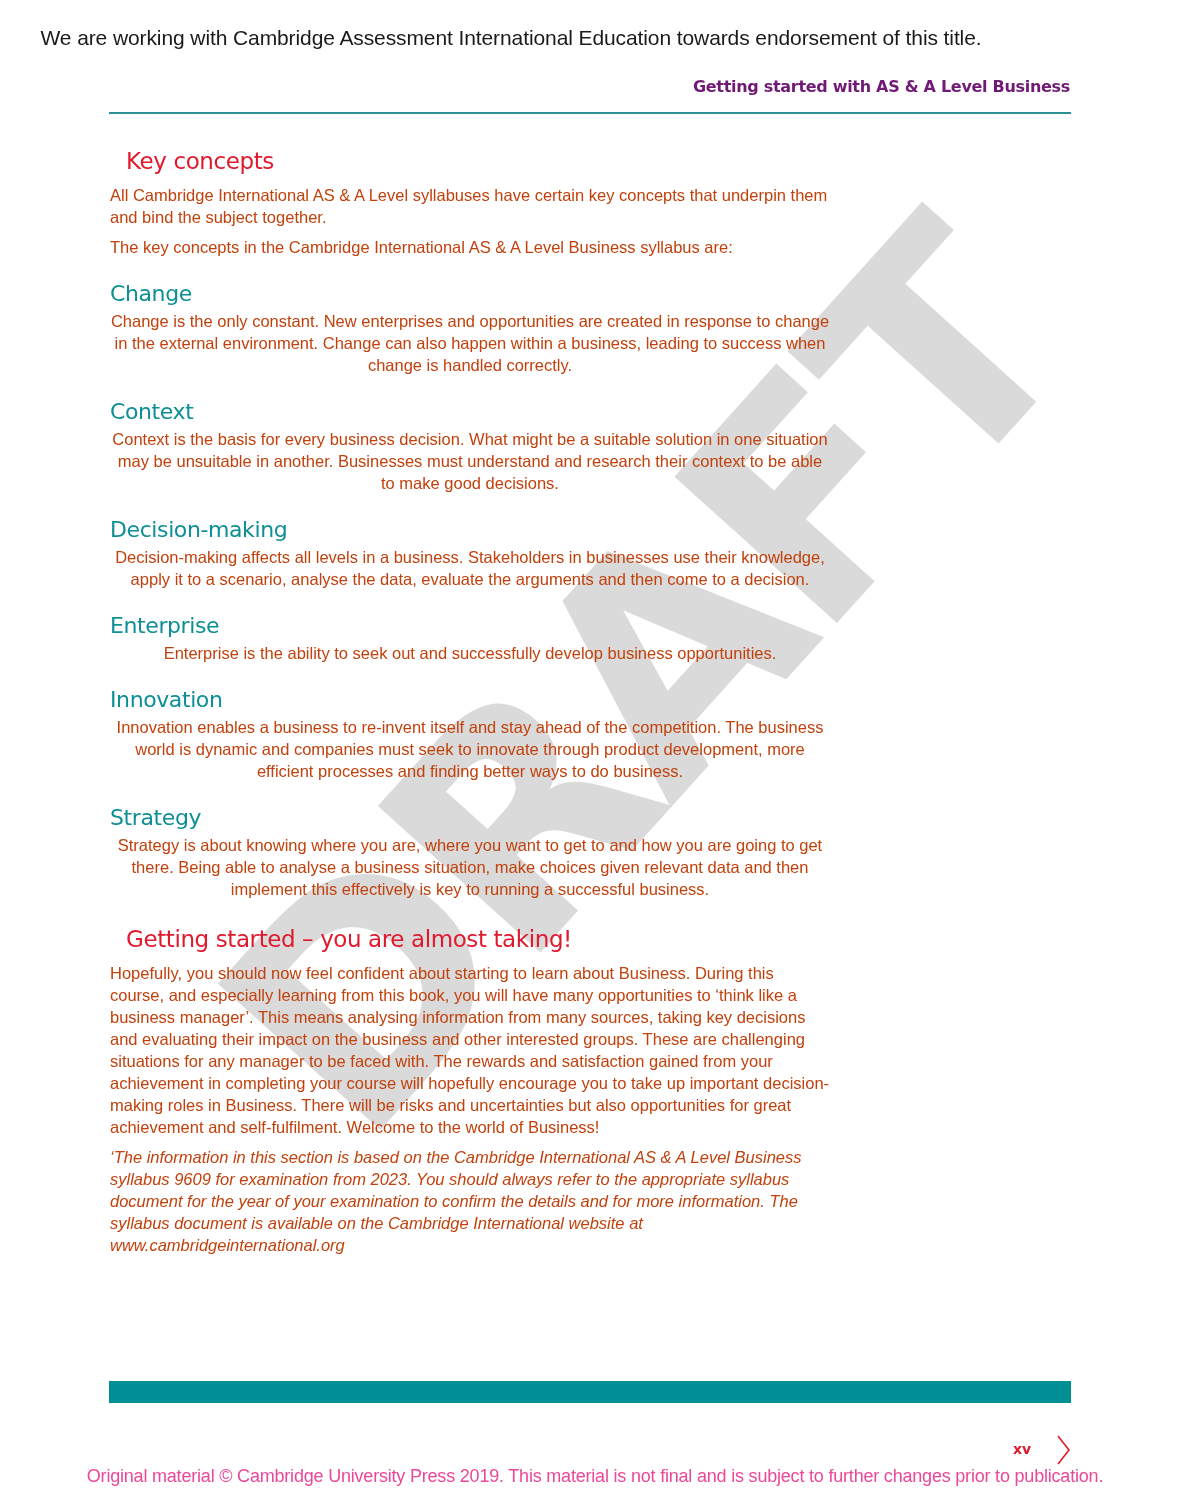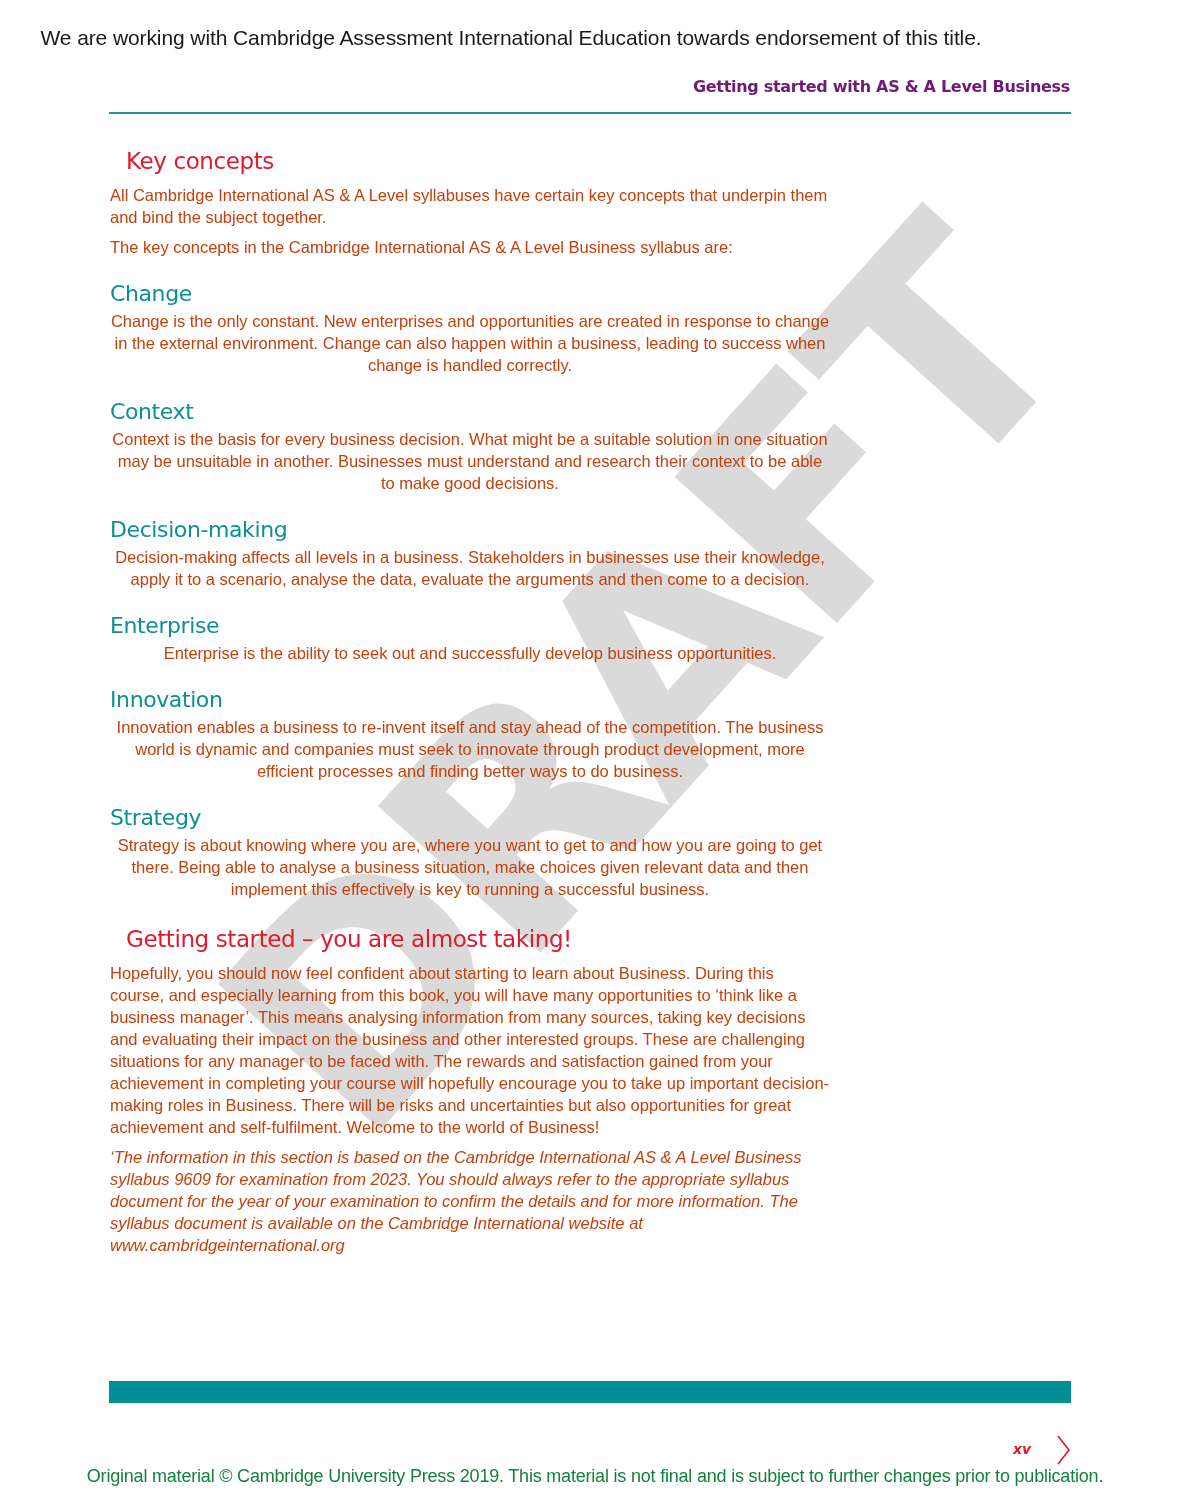--- a/index.html
+++ b/index.html
@@ -41,26 +41,26 @@
     font-family: "DejaVu Sans", sans-serif; font-weight: bold; font-size: 300px;
     color: #d6d6d6; transform: rotate(-48deg); transform-origin: center center;
     z-index: 0; letter-spacing: -10px; opacity: 0.9; line-height: 1;
   }
   .bottom-bar {
     position: absolute; left: 109px; top: 1381px; width: 962px; height: 22px;
     background: #008f95;
   }
   .page-num {
     position: absolute; left: 1013px; top: 1441px;
-    font-family: "DejaVu Sans", sans-serif; font-size: 14px; font-weight: bold; color: #e0192d; font-style: italic;
+    font-family: "DejaVu Sans", sans-serif; font-size: 14px; font-weight: bold; color: #e0192d;
   }
   .page-chevron { position: absolute; left: 1055px; top: 1434px; width: 18px; height: 32px; }
   .footer {
     position: absolute; left: 0; top: 1466px; width: 1190px; text-align: center;
-    font-family: "Liberation Sans", sans-serif; font-size: 18px; color: #15803d;
+    font-family: "Liberation Sans", sans-serif; font-size: 18px; color: #ec4899;
     letter-spacing: -0.2px;
   }
 </style>
 </head>
 <body>
 
 <div class="top-notice">We are working with Cambridge Assessment International Education towards endorsement of this title.</div>
 <div class="running-head">Getting started with AS &amp; A Level Business</div>
 <div class="head-rule"></div>
 

